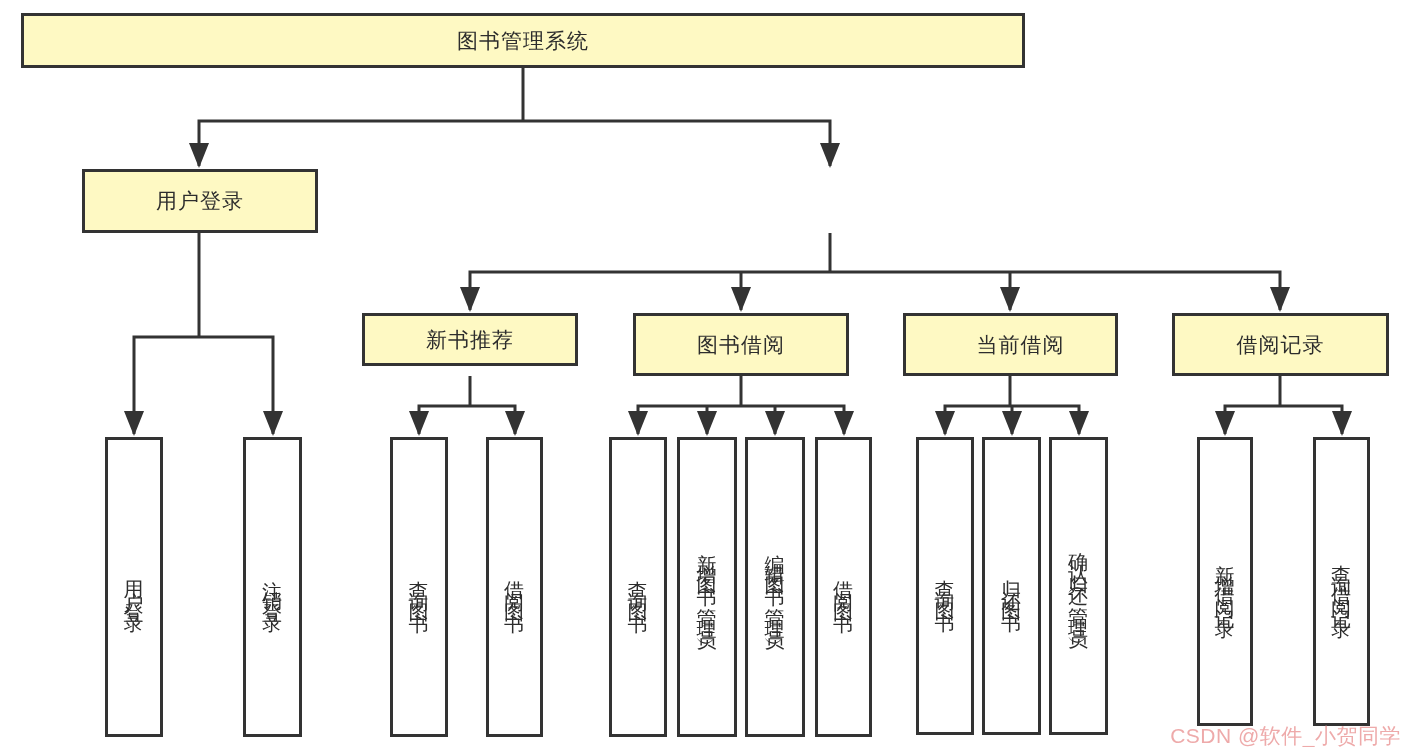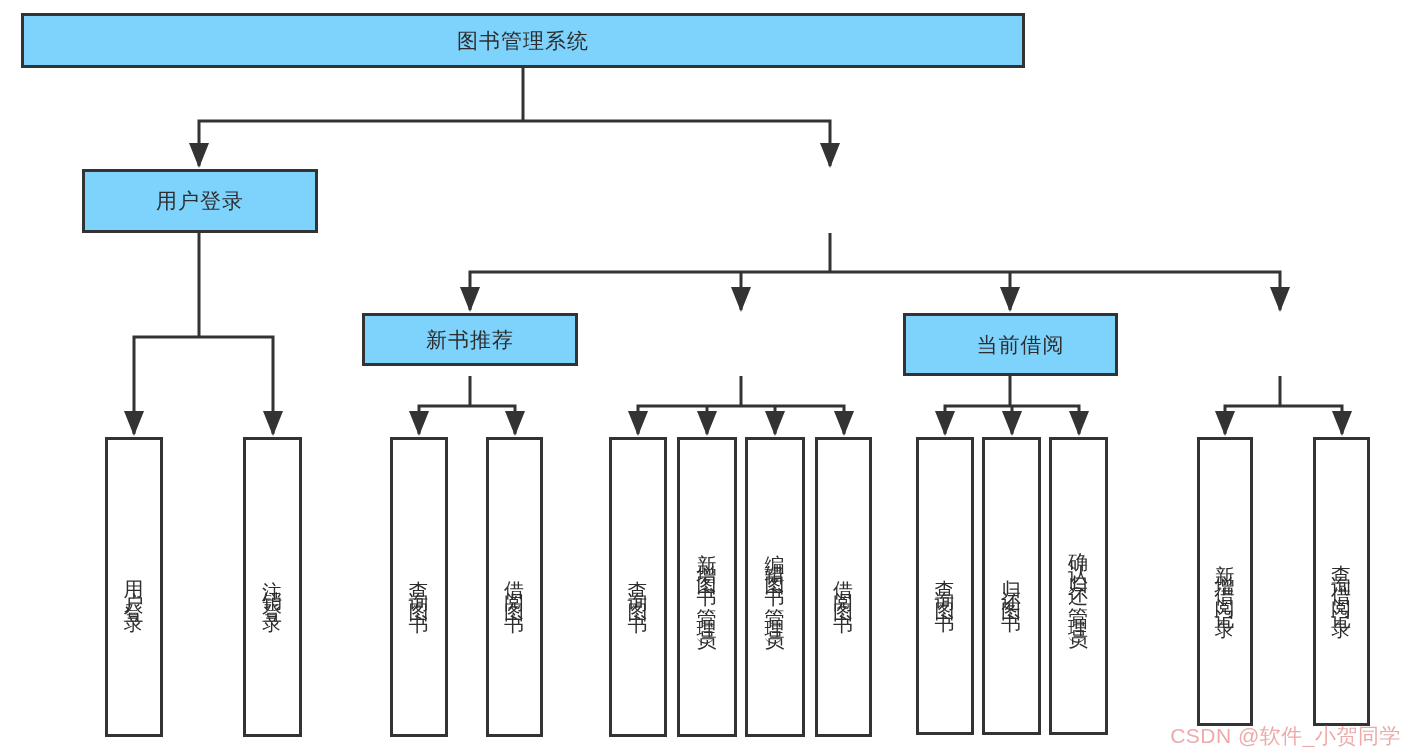--- a/index.html
+++ b/index.html
@@ -9,21 +9,21 @@
     background:#ffffff;
     font-family:"Liberation Sans","DejaVu Sans",sans-serif;
     color:#2d2d2d;
     overflow:hidden;
   }
   #wires{position:absolute;left:0;top:0;z-index:1;}
   .box{
     position:absolute;z-index:2;
     box-sizing:border-box;
     border:3px solid #333333;
-    background:#7dd3fc;
+    background:#fef9c3;
     display:flex;align-items:center;justify-content:center;
     font-size:21px;letter-spacing:1px;
     color:#2d2d2d;
   }
   .vbox{
     position:absolute;z-index:2;
     box-sizing:border-box;
     border:3px solid #333333;
     background:#ffffff;
     display:flex;align-items:center;justify-content:center;
@@ -113,22 +113,28 @@
     <span>图书管理系统</span>
   </div>
 
   <div class="box" style="left:82px;top:169px;width:236px;height:64px;">
     <span>用户登录</span>
   </div>
 
   <div class="box" style="left:362px;top:313px;width:216px;height:53px;">
     <span>新书推荐</span>
   </div>
+  <div class="box" style="left:633px;top:313px;width:216px;height:63px;">
+    <span>图书借阅</span>
+  </div>
   <div class="box" style="left:903px;top:313px;width:215px;height:63px;padding-left:20px;">
     <span>当前借阅</span>
+  </div>
+  <div class="box" style="left:1172px;top:313px;width:217px;height:63px;">
+    <span>借阅记录</span>
   </div>
 
   <div class="vbox" style="left:105px;top:437px;width:58px;height:300px;">
     <span>用户登录</span>
   </div>
   <div class="vbox" style="left:243px;top:437px;width:59px;height:300px;">
     <span>注销登录</span>
   </div>
 
   <div class="vbox" style="left:390px;top:437px;width:58px;height:300px;">

